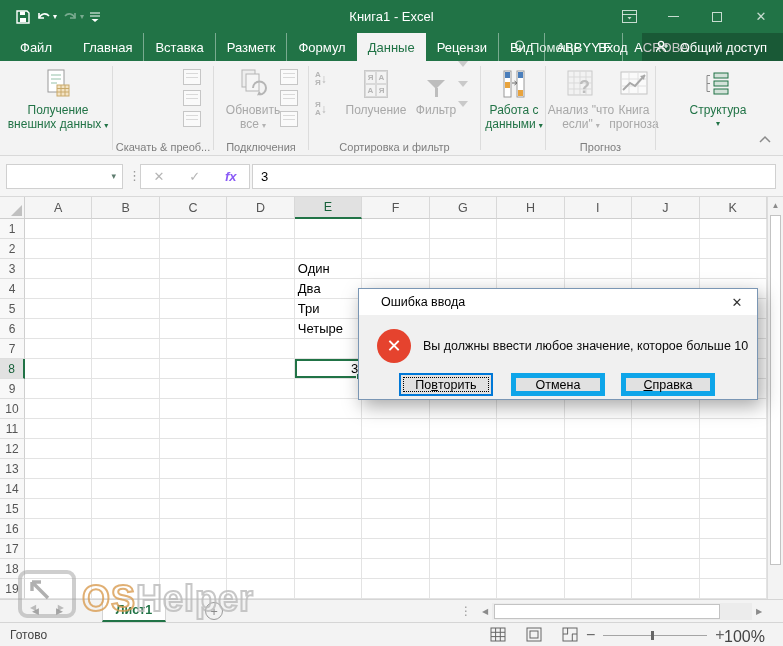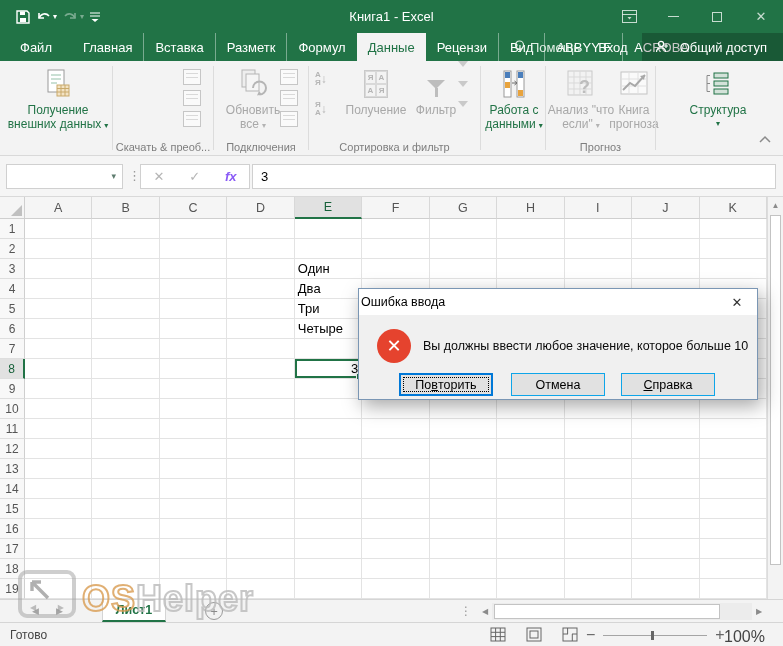--- a/index.html
+++ b/index.html
@@ -136,28 +136,28 @@
   #wm-text { position:absolute; left:82px; top:578px; font-size:36px; font-weight:bold; letter-spacing:1px;
              color:transparent; white-space:nowrap; }
   #wm-os { -webkit-text-stroke:2px rgba(216,155,80,.8); }
   #wm-helper { -webkit-text-stroke:2px rgba(185,185,185,.8); }
 
   
   #dialog { left:358px; top:288px; width:400px; height:112px; background:#f0f0f0;
             border:1px solid #7a96b4; box-shadow:4px 6px 18px rgba(0,0,0,.35); z-index:60; }
   #dlg-titlebar { position:absolute; left:0; top:0; right:0; height:26px; background:#fff;
                   display:flex; align-items:center; }
-  #dlg-title { padding-left:2px; font-size:12.5px; color:#000; }
+  #dlg-title { padding-left:22px; font-size:12.5px; color:#000; }
   #dlg-close { position:absolute; right:0; top:0; width:40px; height:26px; display:flex; align-items:center;
                justify-content:center; font-size:13px; color:#333; }
   #err-icon { position:absolute; left:18px; top:40px; width:34px; height:34px; border-radius:50%;
               background:#e5432e; display:flex; align-items:center; justify-content:center; }
   #err-icon span { color:#fff; font-size:18px; font-weight:bold; }
   #dlg-msg { position:absolute; left:64px; top:50px; right:8px; font-size:12.5px; color:#0a0a0a; }
-  .dlg-btn { position:absolute; top:84px; width:94px; height:23px; background:#e1e1e1; border:1px solid #0ea5e9;
+  .dlg-btn { position:absolute; top:84px; width:94px; height:23px; background:#e1e1e1; border:5px solid #0ea5e9;
              display:flex; align-items:center; justify-content:center; font-size:12.5px; color:#000; }
   .dlg-btn.default { border:2px solid #0078d7; outline:1px dotted #000; outline-offset:-5px; }
   .dlg-btn .u { text-decoration:underline; }
 </style>
 </head>
 <body>
 
 <div id="app">
 
   <div id="titlebar" class="abs">

